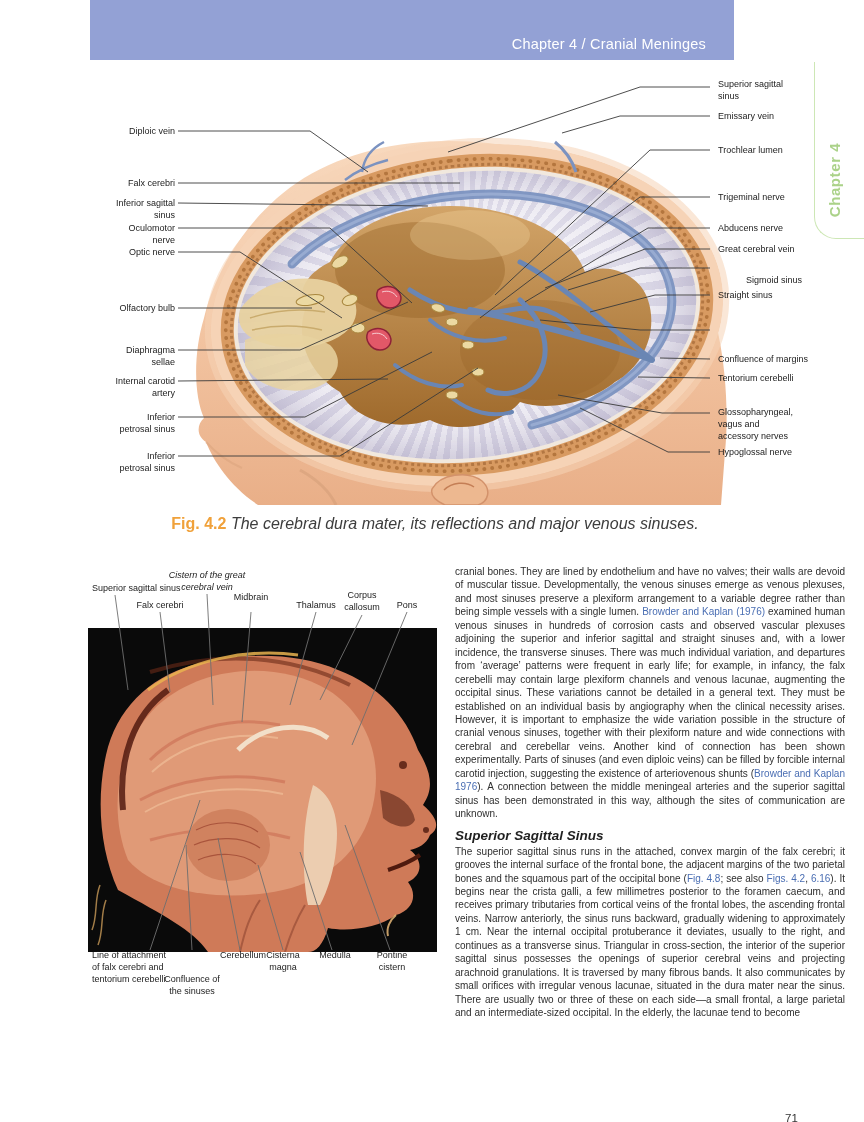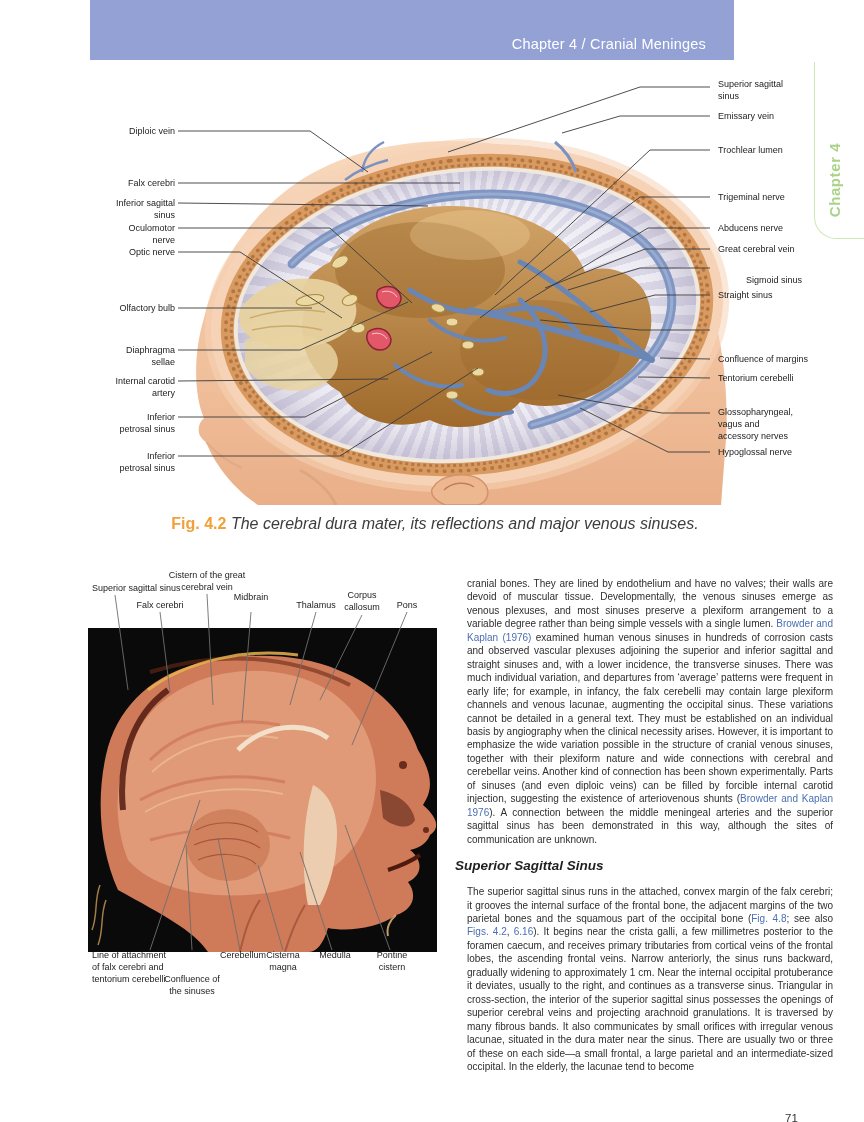--- a/index.html
+++ b/index.html
@@ -45,21 +45,21 @@
   .fig2-caption{position:absolute;left:0;top:437px;width:100%;text-align:center;}
   .cap-label{color:#f0a13a;font-weight:700;font-style:normal;}
   .cap-text{font-style:italic;}
 
   
   .fig3{position:absolute;left:88px;top:560px;width:357px;height:485px;}
   .fig3-caption{position:absolute;left:15px;top:430px;width:332px;text-align:left;line-height:13px;}
 
   
   .article{position:absolute;left:455px;top:565px;width:390px;}
-  .article p{font-size:10px;line-height:13.45px;text-align:justify;color:#2e2e2e;margin:12px;}
+  .article p{font-size:10px;line-height:13.45px;text-align:justify;color:#2e2e2e;margin:0;}
   .article h3{font-size:13.5px;font-style:italic;font-weight:700;color:#1f1f1f;margin:7px 0 2px 0;}
   .cite{color:#4a6eb3;}
   .pagenum{position:absolute;left:785px;top:1076px;font-size:11.5px;color:#333;margin-top:36px;}
 </style>
 </head>
 <body>
 
 <div class="page">
 
   <div class="header-bar">
@@ -273,21 +273,21 @@
           <polyline points="192,950 186,845"></polyline>
           <polyline points="240,950 218,838"></polyline>
           <polyline points="283,950 258,865"></polyline>
           <polyline points="332,950 300,852"></polyline>
           <polyline points="390,950 345,825"></polyline>
         </g>
     </svg>
 
     <div class="labels-layer" id="fig3-labels">
         <div class="fig-label" style="top: 22px; left: 4px;">Superior sagittal sinus</div>
-        <div class="fig-label center" style="top: 9px; left: 119px;">Cistern of the great
+        <div class="fig-label center" style="top: 9px; left: 119px; font-style: italic;">Cistern of the great
 cerebral vein</div>
         <div class="fig-label center" style="top: 39px; left: 72px;">Falx cerebri</div>
         <div class="fig-label center" style="top: 31px; left: 163px;">Midbrain</div>
         <div class="fig-label center" style="top: 39px; left: 228px;">Thalamus</div>
         <div class="fig-label center" style="top: 29px; left: 274px;">Corpus
 callosum</div>
         <div class="fig-label center" style="top: 39px; left: 319px;">Pons</div>
         <div class="fig-label" style="top: 389px; left: 4px;">Line of attachment
 of falx cerebri and
 tentorium cerebelli</div>

